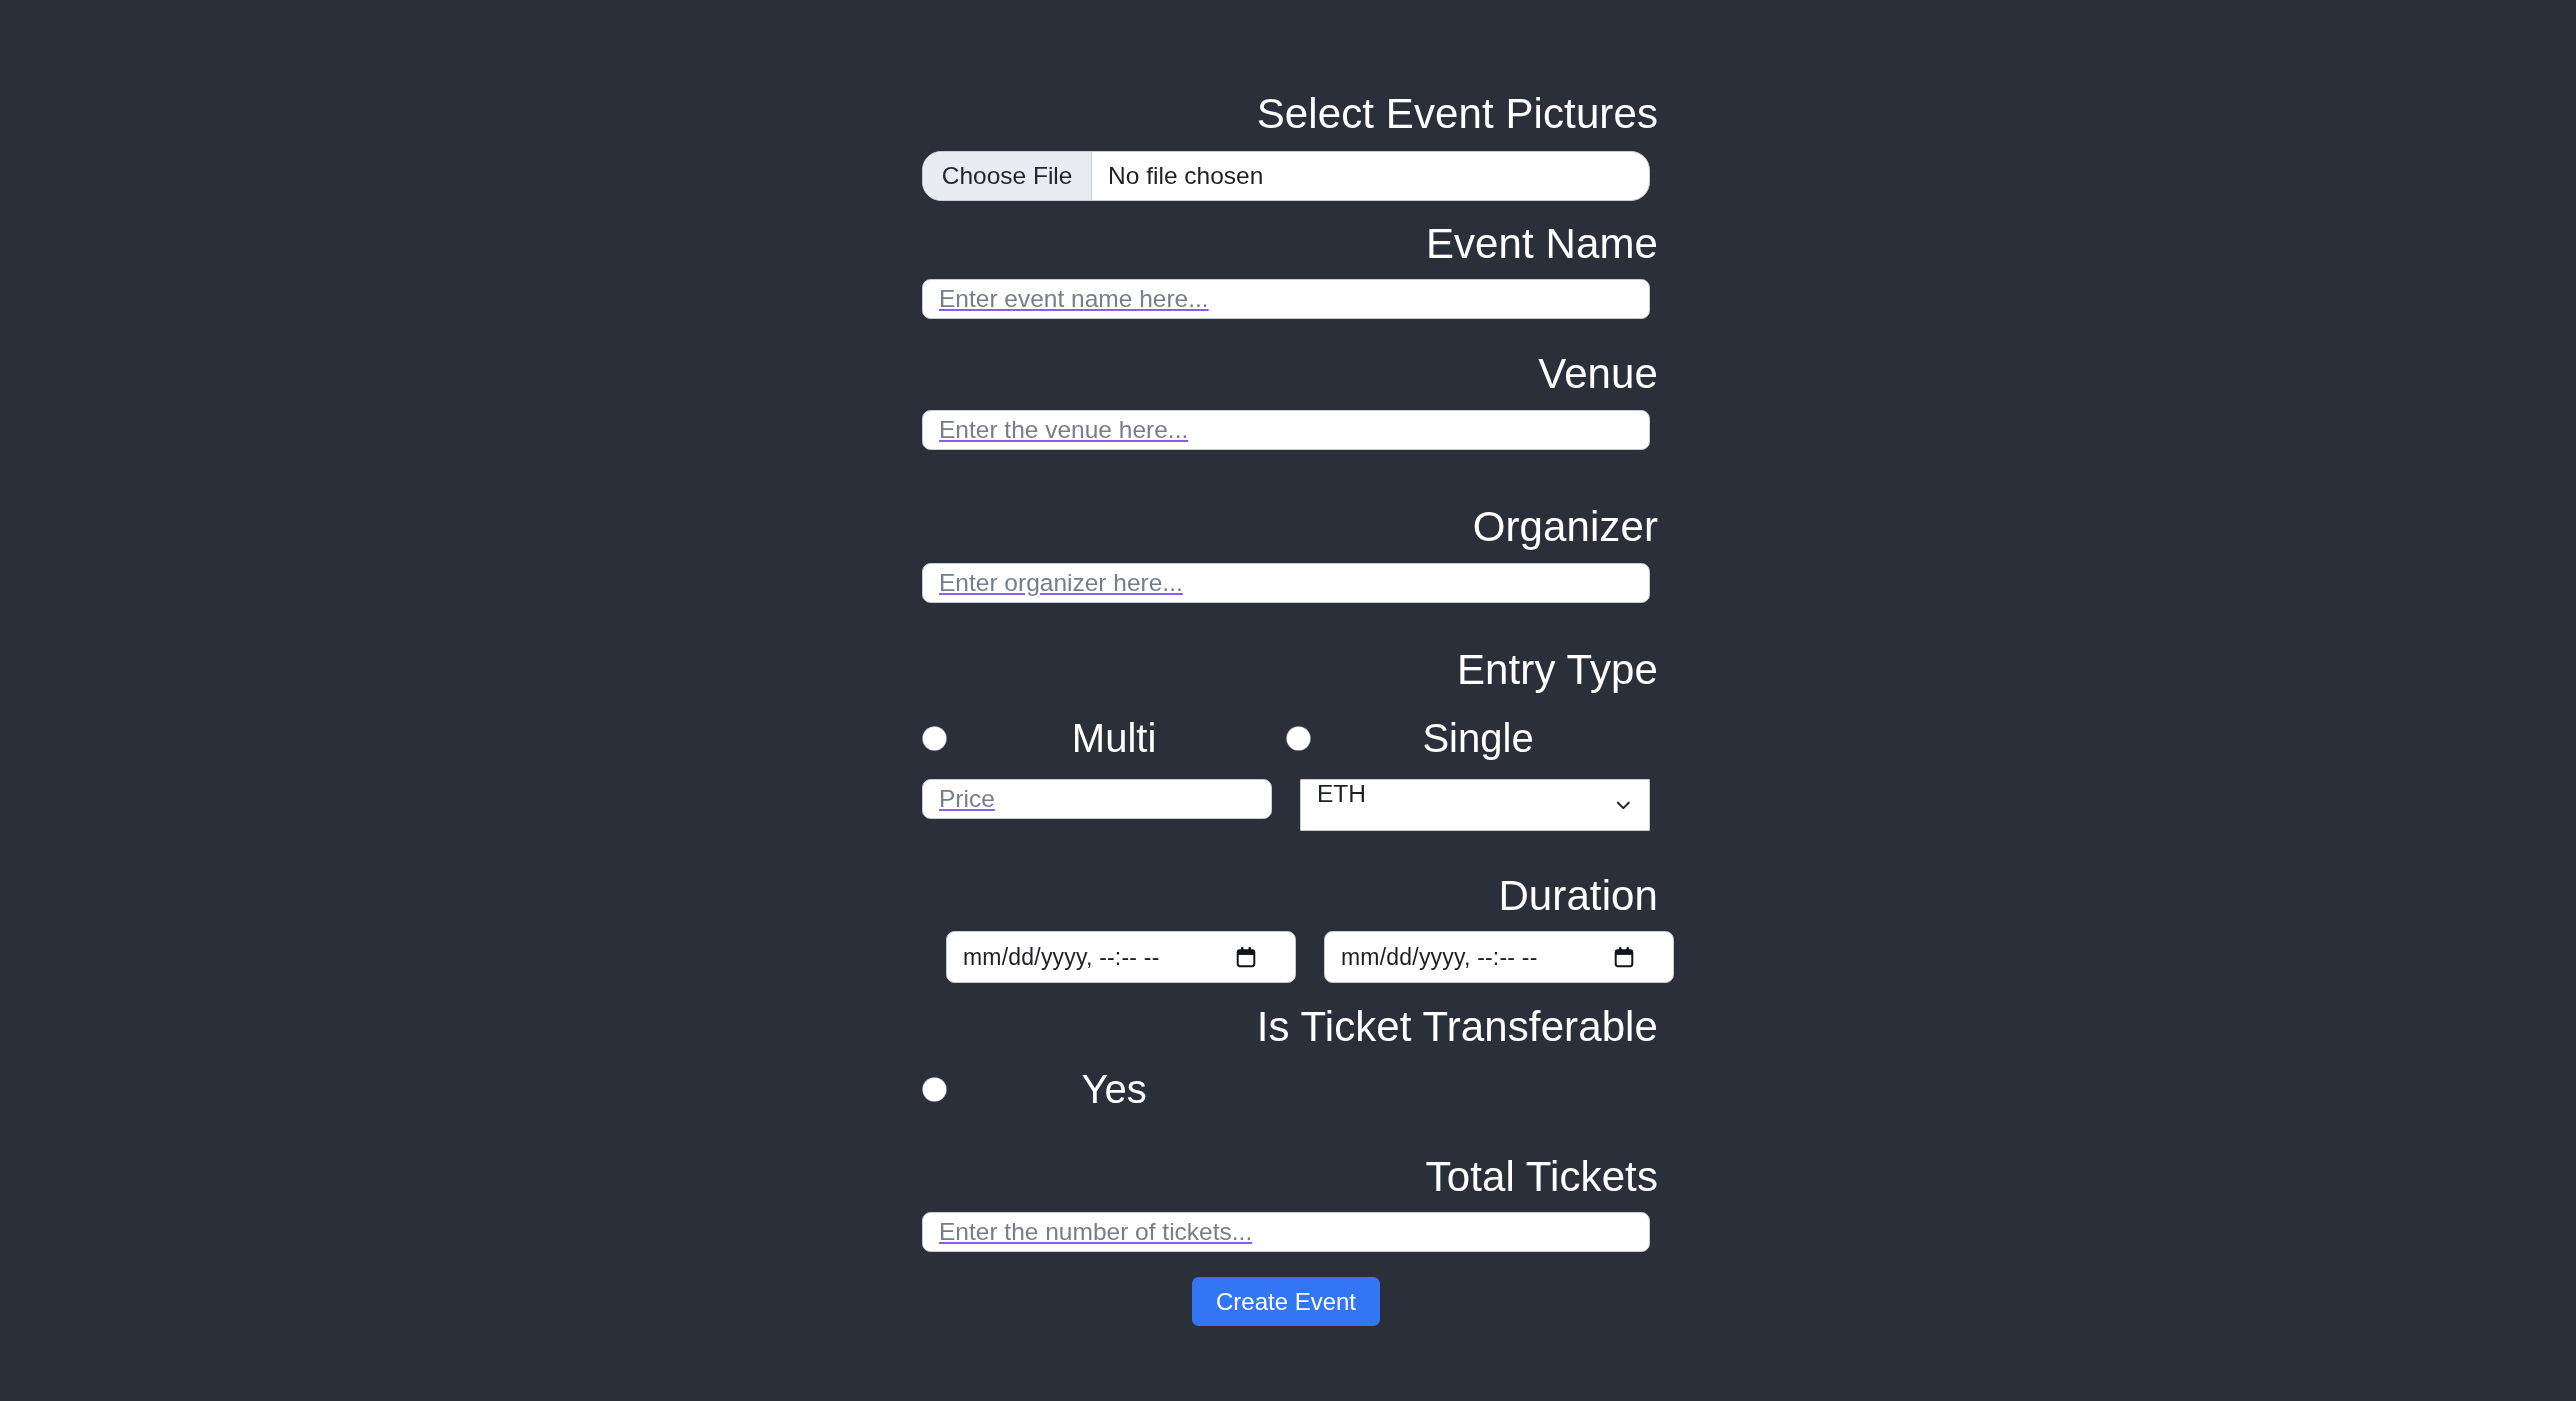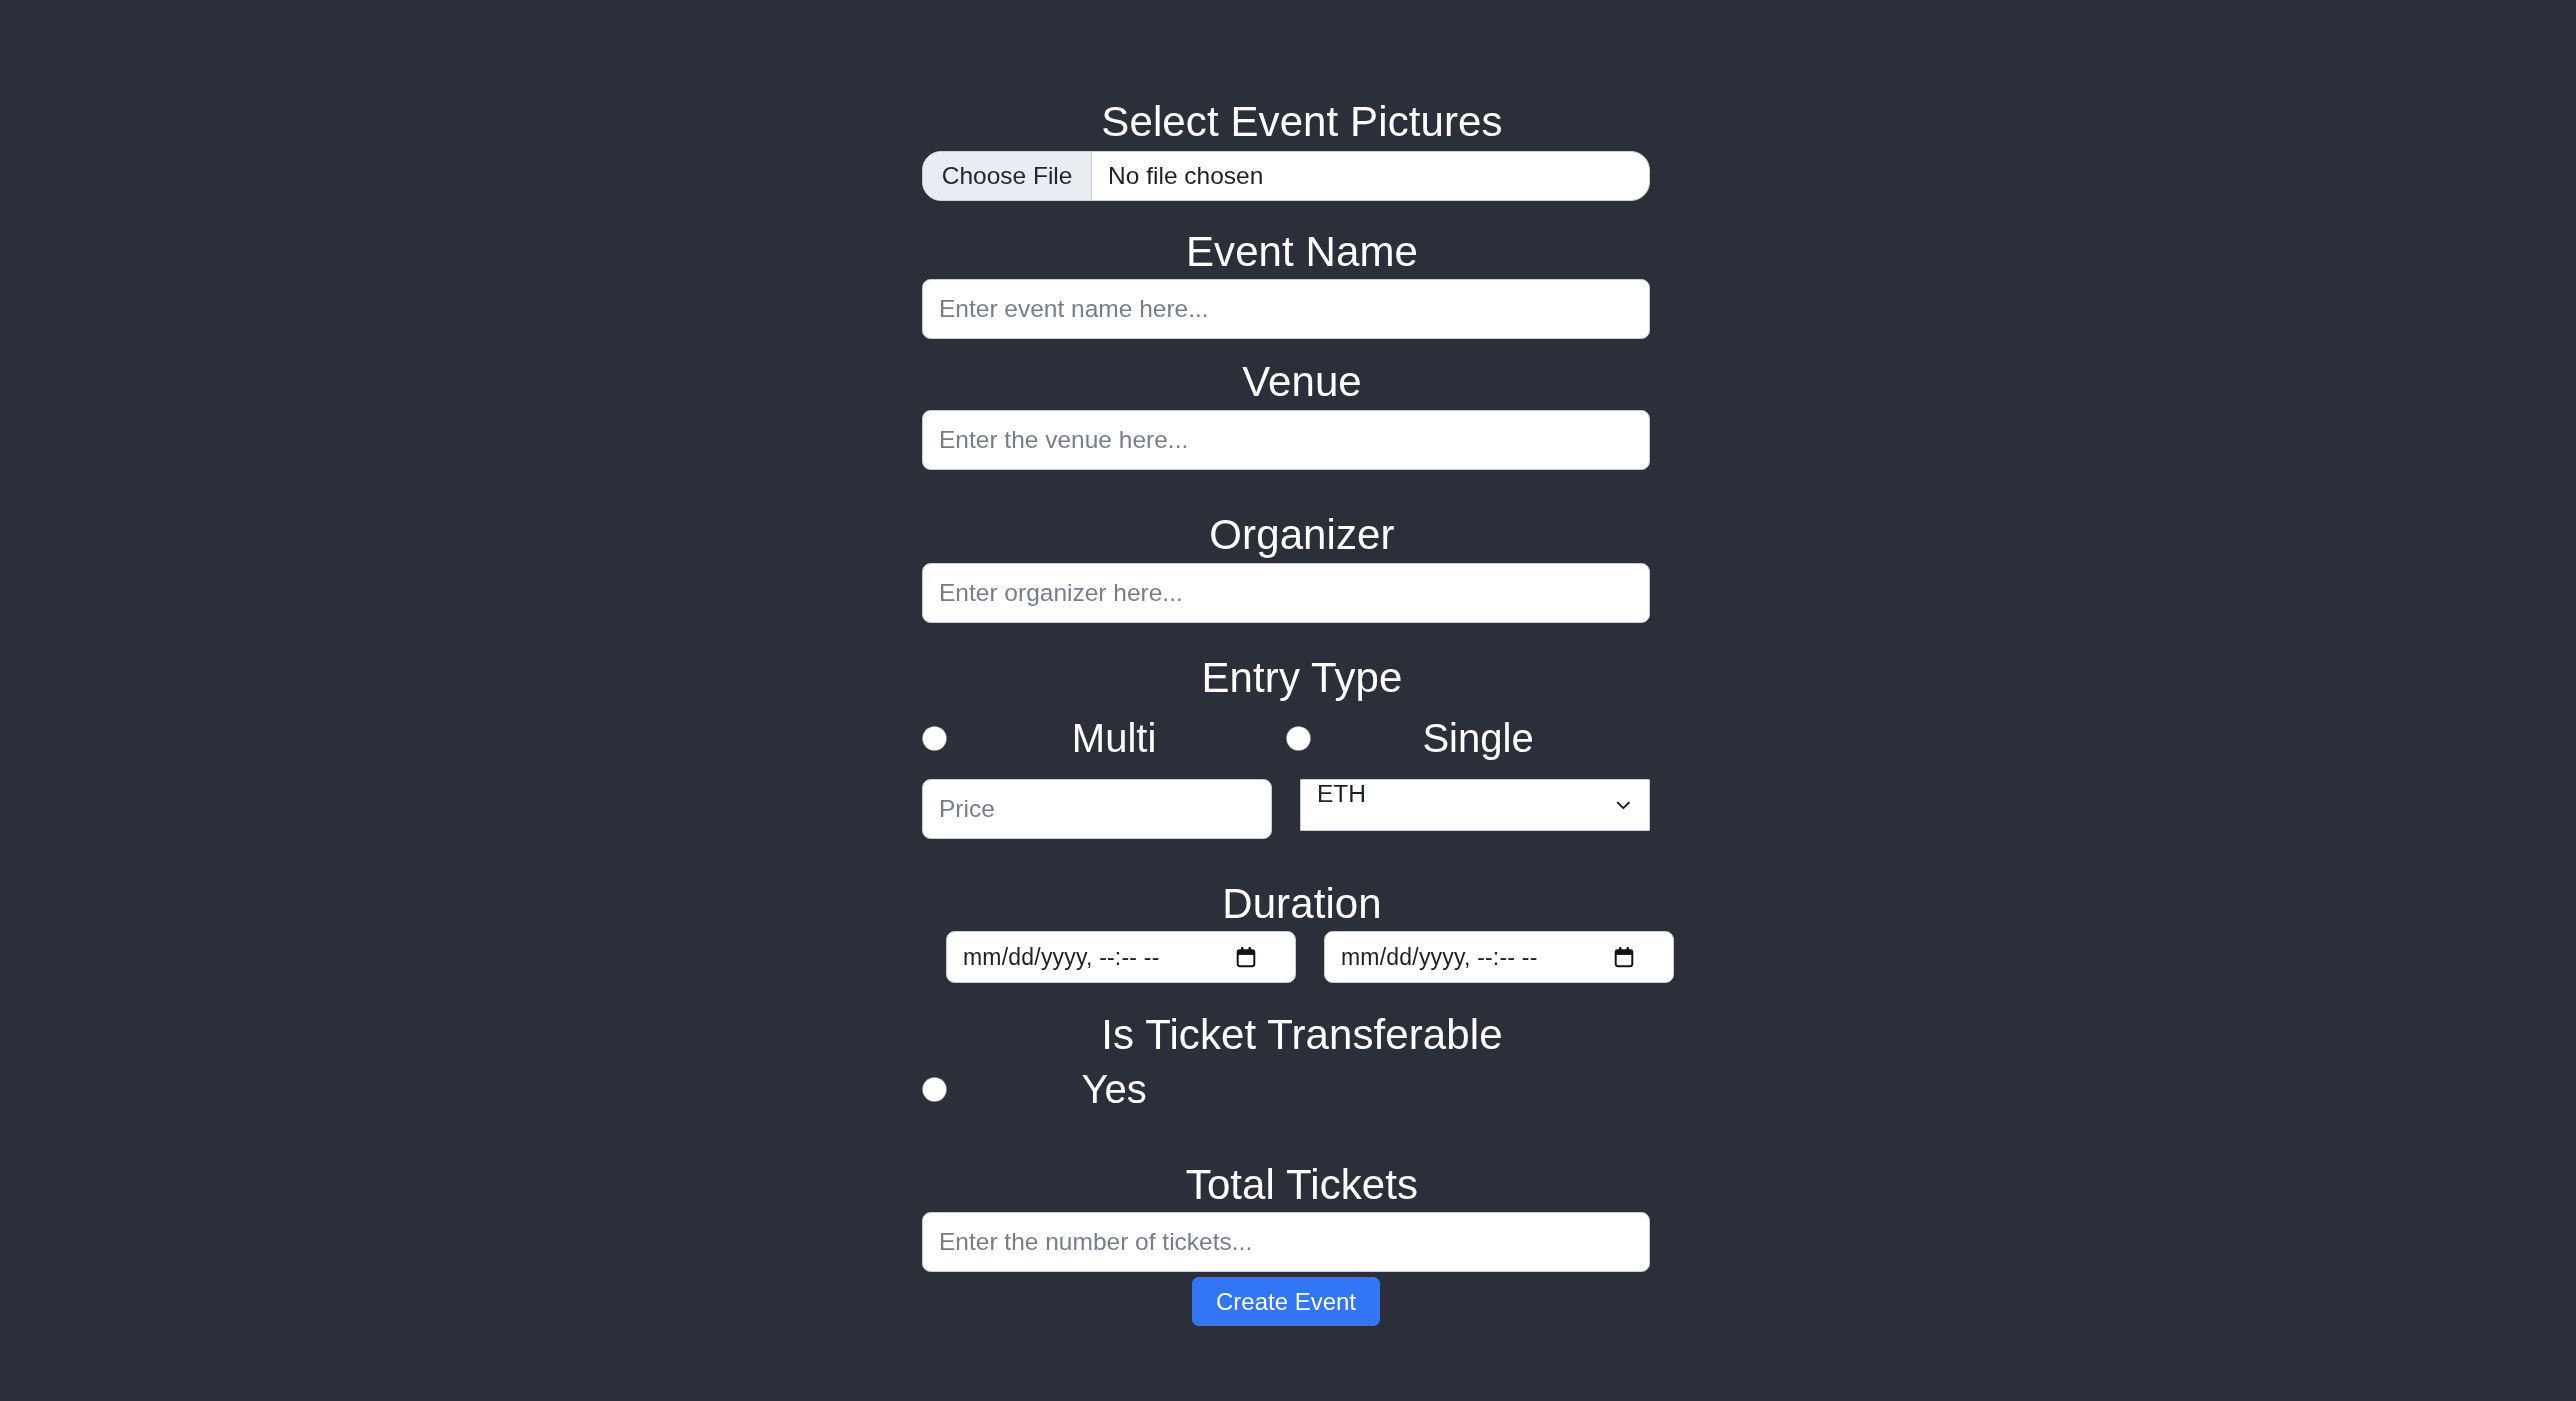--- a/index.html
+++ b/index.html
@@ -25,22 +25,22 @@
     left: 922px;
     top: 0;
     width: 728px;
   }
 
   .section-heading {
     color: #ffffff;
     font-size: 42px;
     font-weight: 400;
     line-height: 1.1;
-    text-align: center;
-    margin: 16px;
+    text-align: right;
+    margin: 8px;
     letter-spacing: 0.1px;
   }
 
   
   .file-input {
     display: flex;
     align-items: stretch;
     height: 50px;
     background: #ffffff;
     border: 1.4px solid #c7ccd4;
@@ -63,30 +63,31 @@
     align-items: center;
     padding-left: 16px;
     color: #1d2025;
     font-size: 24.5px;
   }
 
   
   .text-input {
     display: block;
     width: 100%;
-    height: 60px;
+    height: 40px;
     box-sizing: border-box;
     background: #ffffff;
     border: 1.4px solid #c7ccd4;
     border-radius: 8.6px;
     padding: 0 16px;
     font-family: "Liberation Sans", sans-serif;
     font-size: 24.5px;
     color: #8b5cf6;
     outline: none;
+    text-decoration: underline;
   }
   .text-input::placeholder {
     color: #767e8c;
     opacity: 1;
   }
 
   
   .radio-row {
     display: flex;
     align-items: center;

